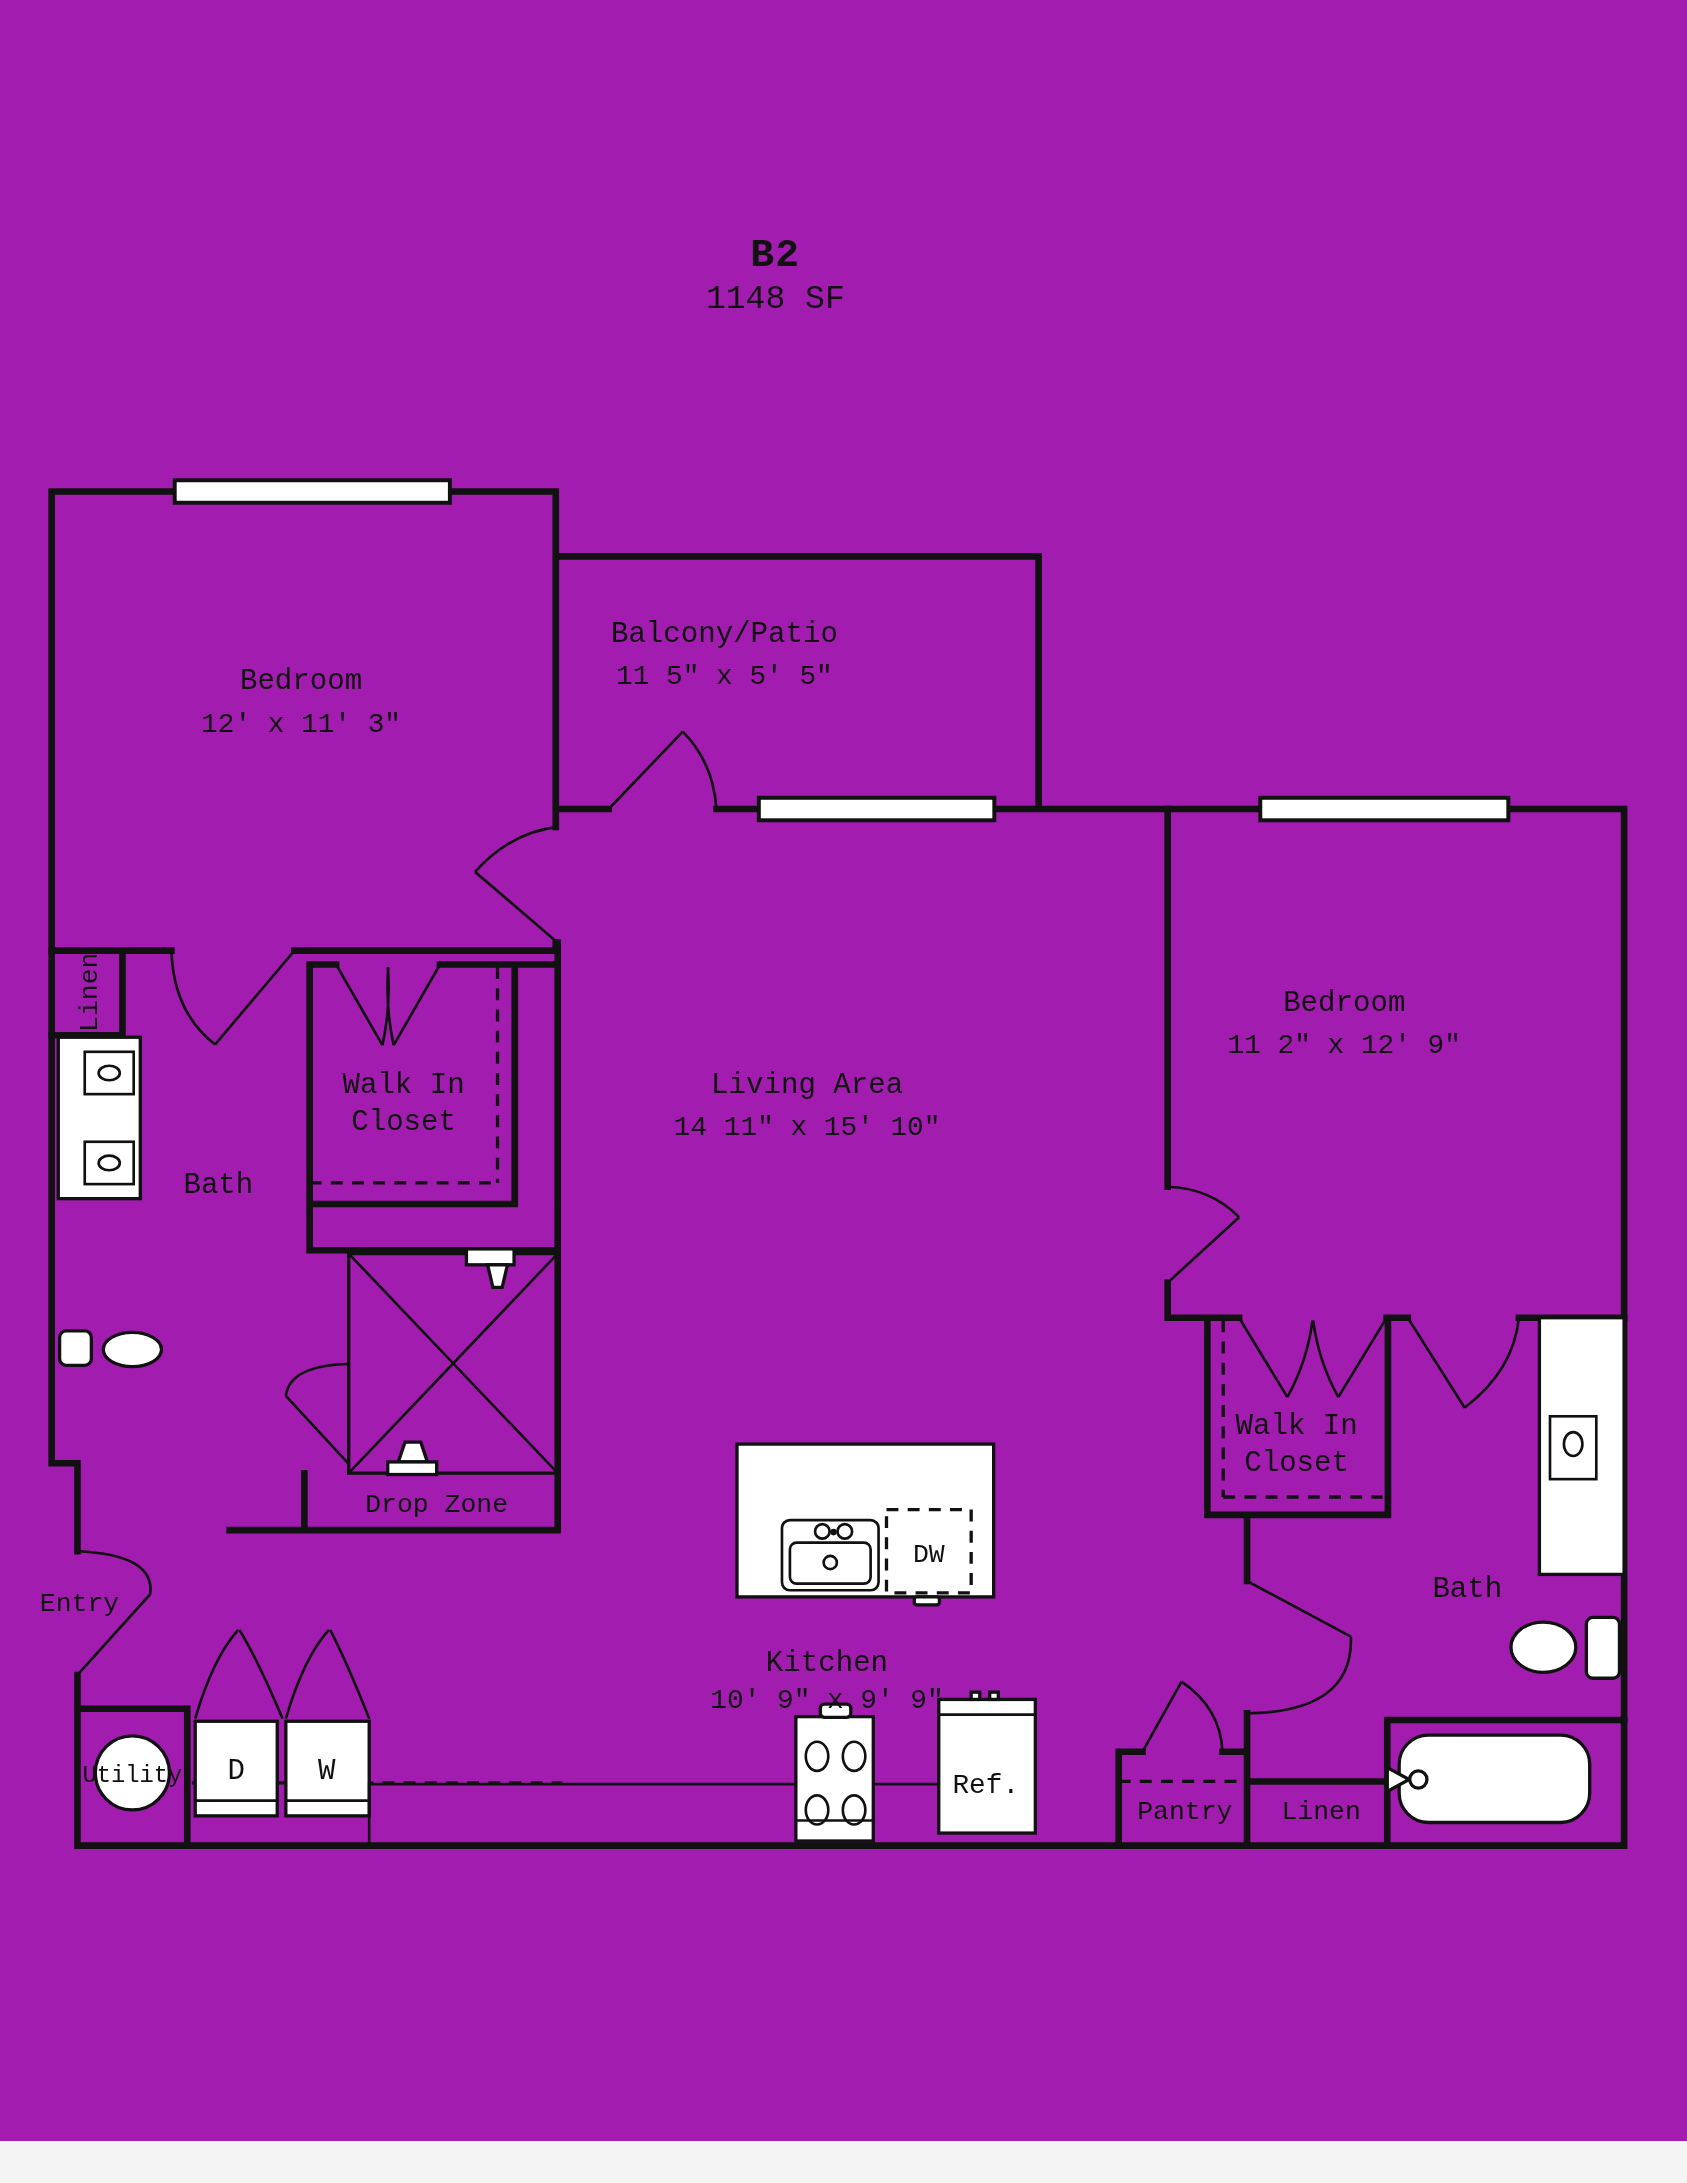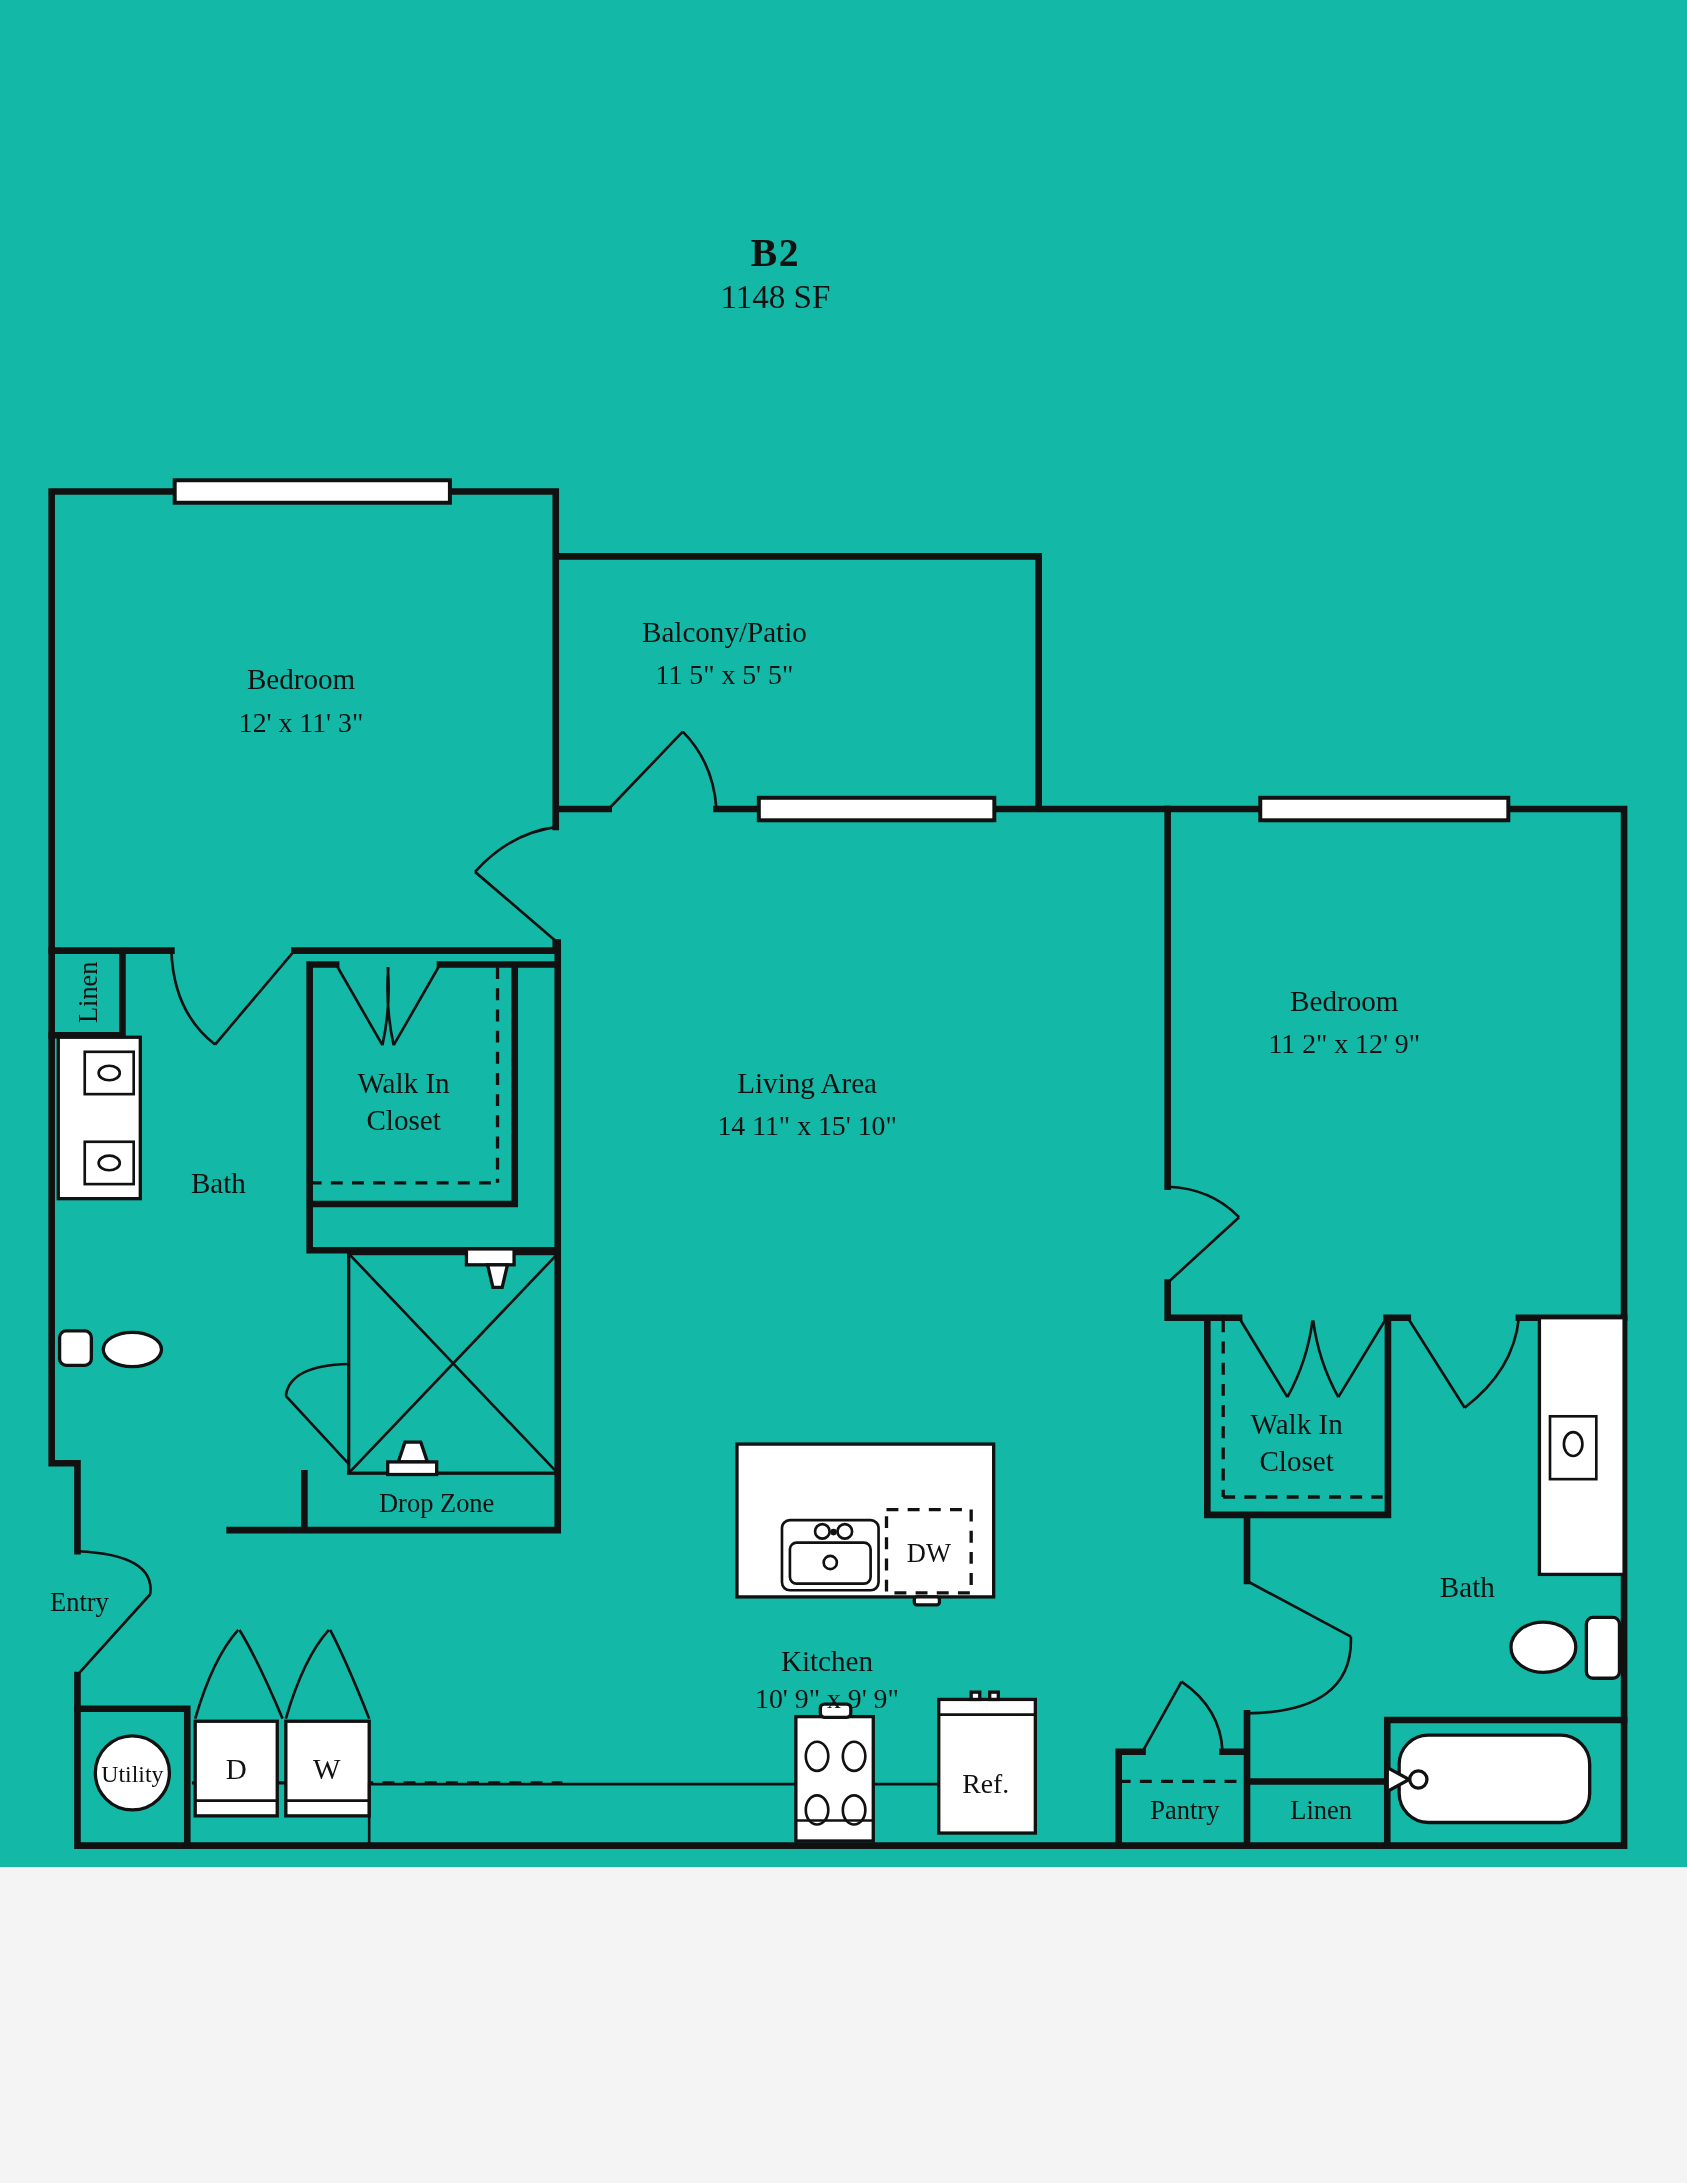--- a/index.html
+++ b/index.html
@@ -1,18 +1,18 @@
 <!DOCTYPE html>
 <html style="font-size:10.6px"><head>
 <meta charset="utf-8">
 <style>
   html,body{margin:0;padding:0;background:#f4f4f4;}
   .page{
-    width:1687px;height:1867px;background:#14b8a6;position:relative;
-    font-family:Liberation Serif, serif;
+    width:1687px;height:2141px;background:#a21caf;position:relative;
+    font-family:Liberation Mono, monospace;
   }
   svg{display:block;}
   text{fill:#111111;}
   .room-name{font-size:44px;}
   .room-dims{font-size:42px;}
   .small-label{font-size:40px;}
   .tiny-label{font-size:36px;}
   .appliance-label{font-size:44px;}
   .unit-code{font-size:60px;font-weight:bold;letter-spacing:2px;}
   .unit-area{font-size:50px;}

